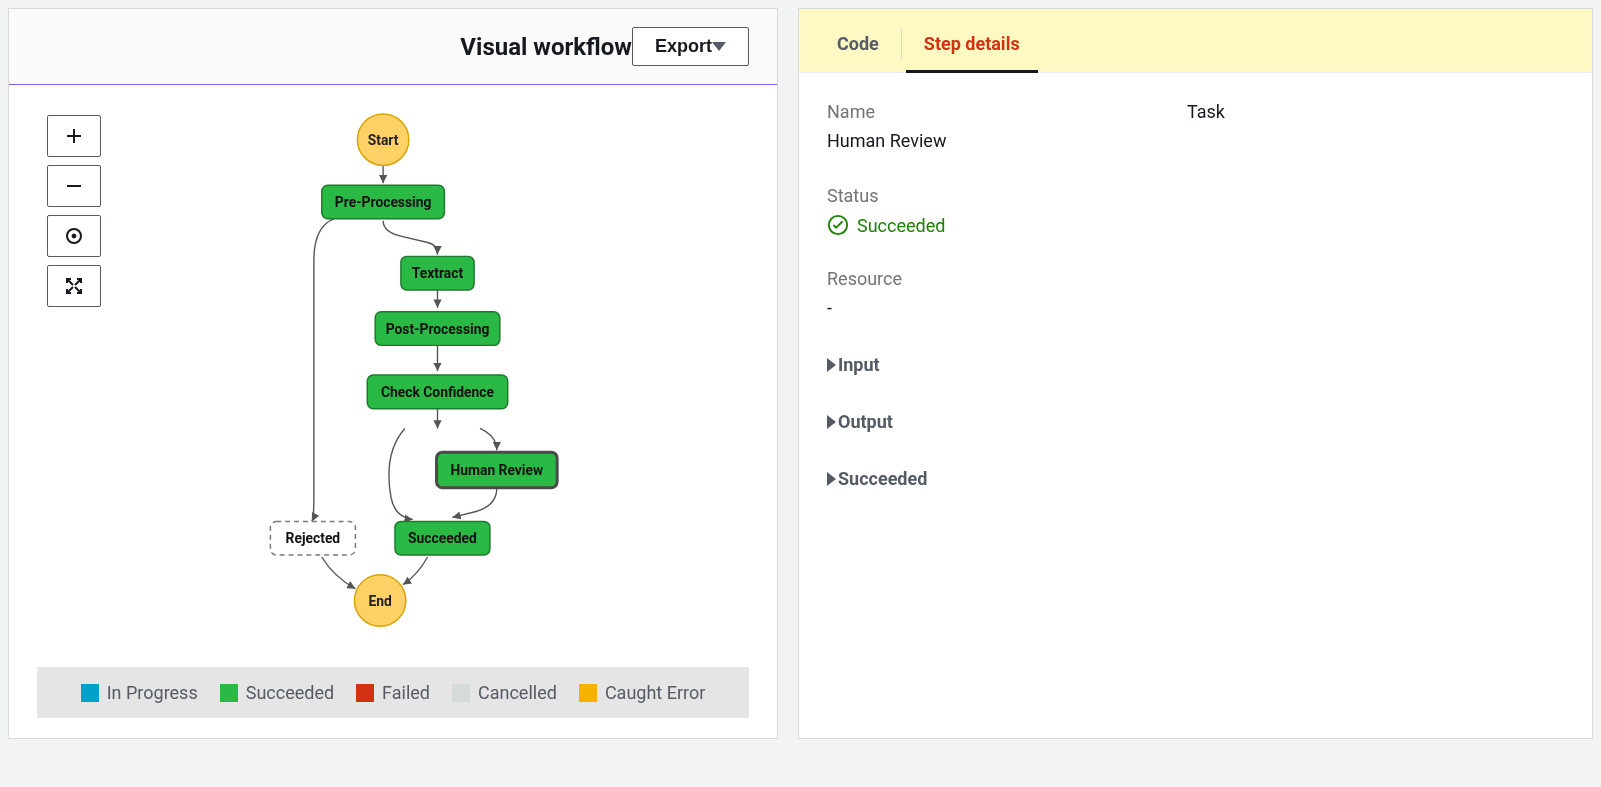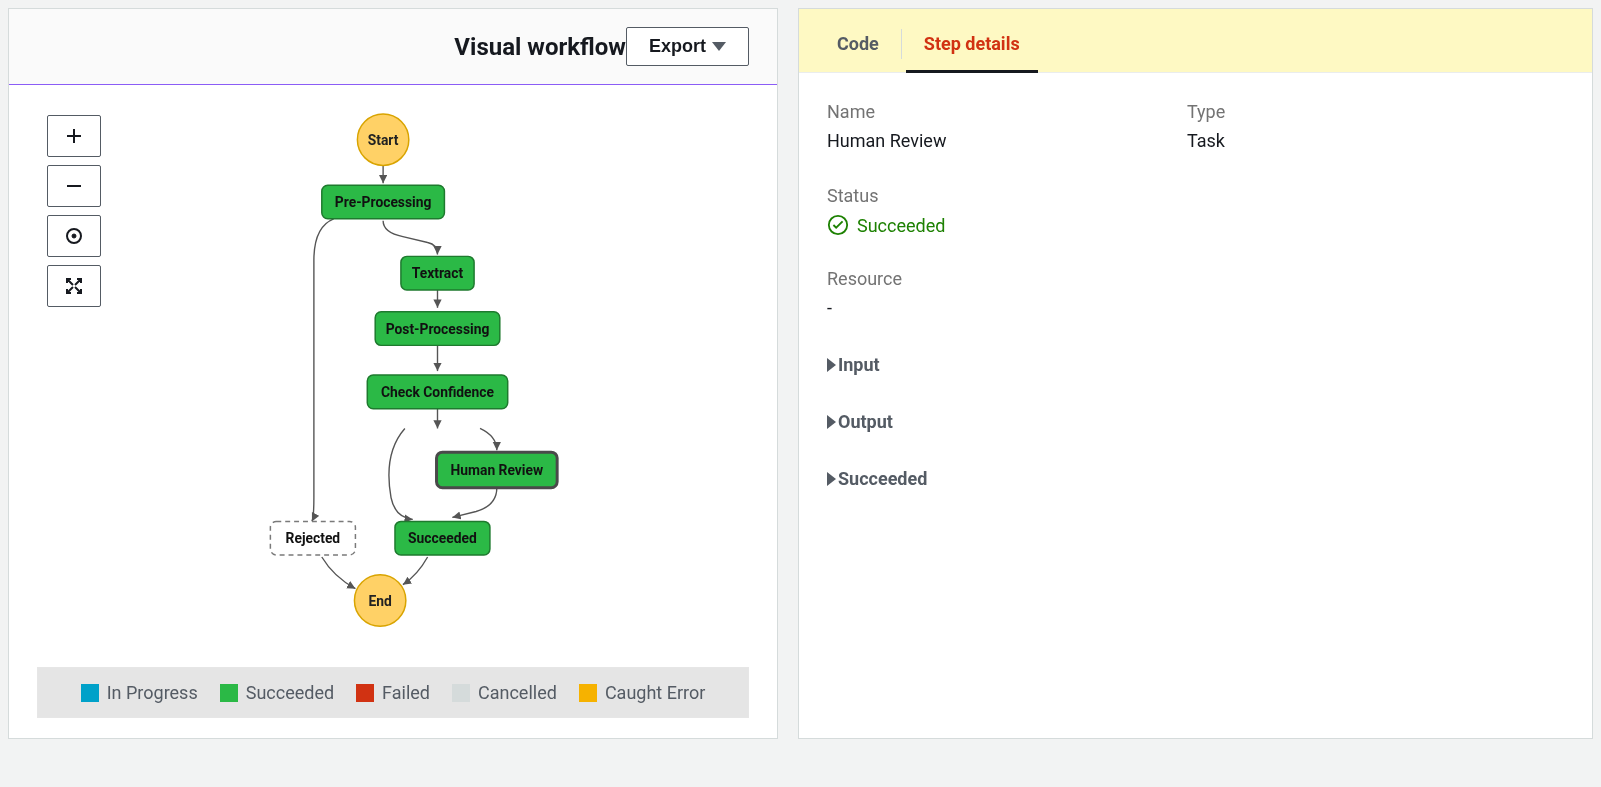--- a/index.html
+++ b/index.html
@@ -28,21 +28,21 @@
     background: #fafafa;
   }
   .panel-title {
     font-size: 24px;
     font-weight: 700;
     color: #16191f;
   }
   .export-btn {
     display: inline-flex;
     align-items: center;
-    gap: 6px;
+    gap: 0;
     padding: 8px 22px;
     border: 1px solid #545b64;
     background: #fff;
     border-radius: 2px;
     font-size: 18px;
     font-weight: 700;
     cursor: pointer;
     color: #16191f;
   }
   .export-btn .caret {
@@ -357,21 +357,20 @@
       <div class="tab active">Step details</div>
     </div>
 
     <div class="details-body">
       <div class="detail-row">
         <div class="detail-col">
           <div class="detail-label">Name</div>
           <div class="detail-value">Human Review</div>
         </div>
         <div class="detail-col">
-          <div class="detail-label">Type</div>
           <div class="detail-value">Task</div>
         </div>
       </div>
 
       <div class="section-block">
         <div class="detail-label">Status</div>
         <div class="status-succeeded">
           <svg width="22" height="22" viewBox="0 0 24 24" stroke-width="2">
             <circle cx="12" cy="12" r="10"></circle>
             <path d="M7 12l3 3 7-7"></path>

